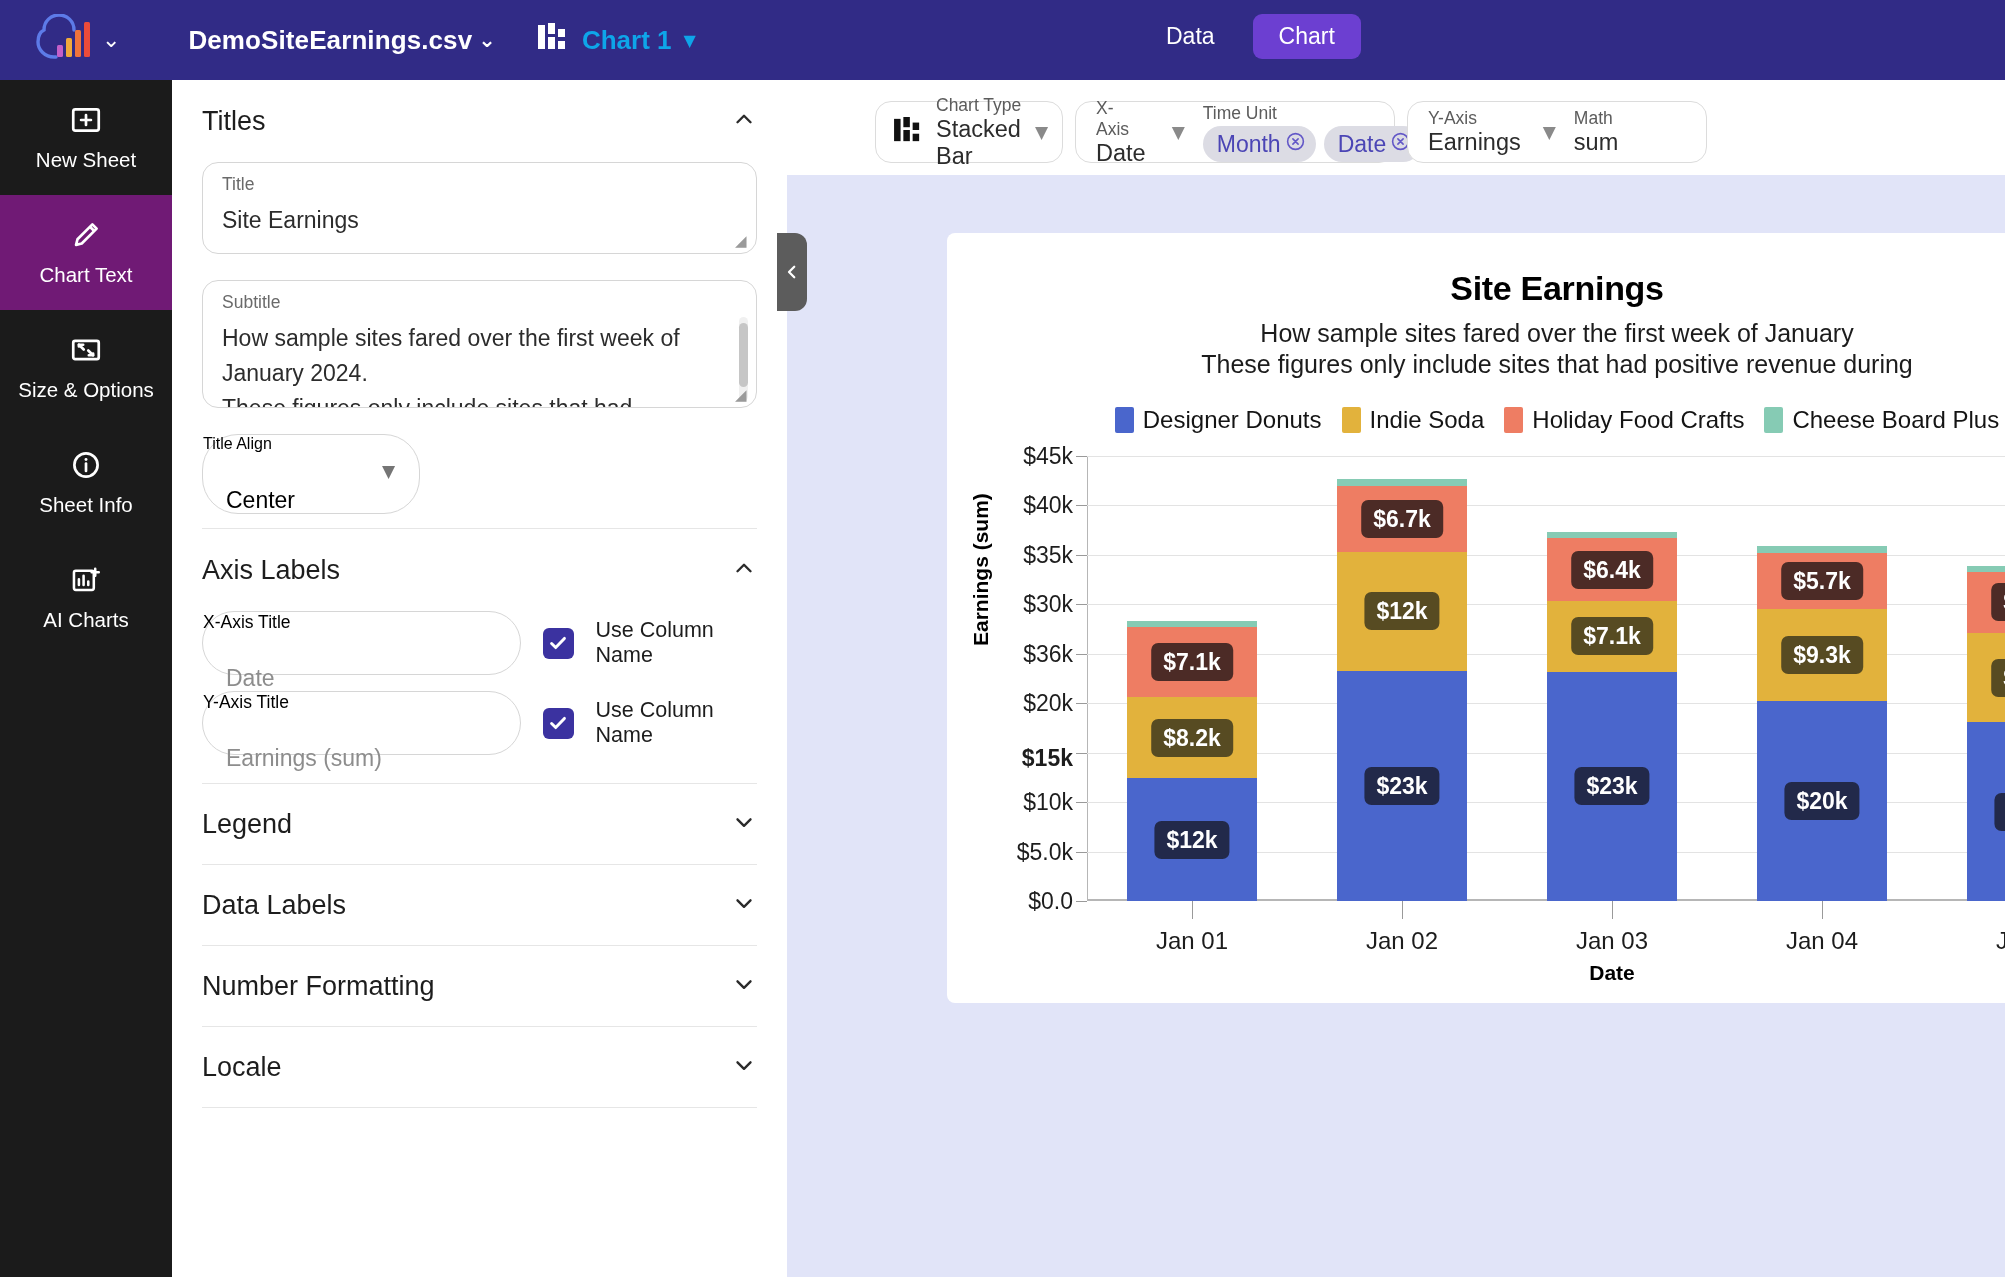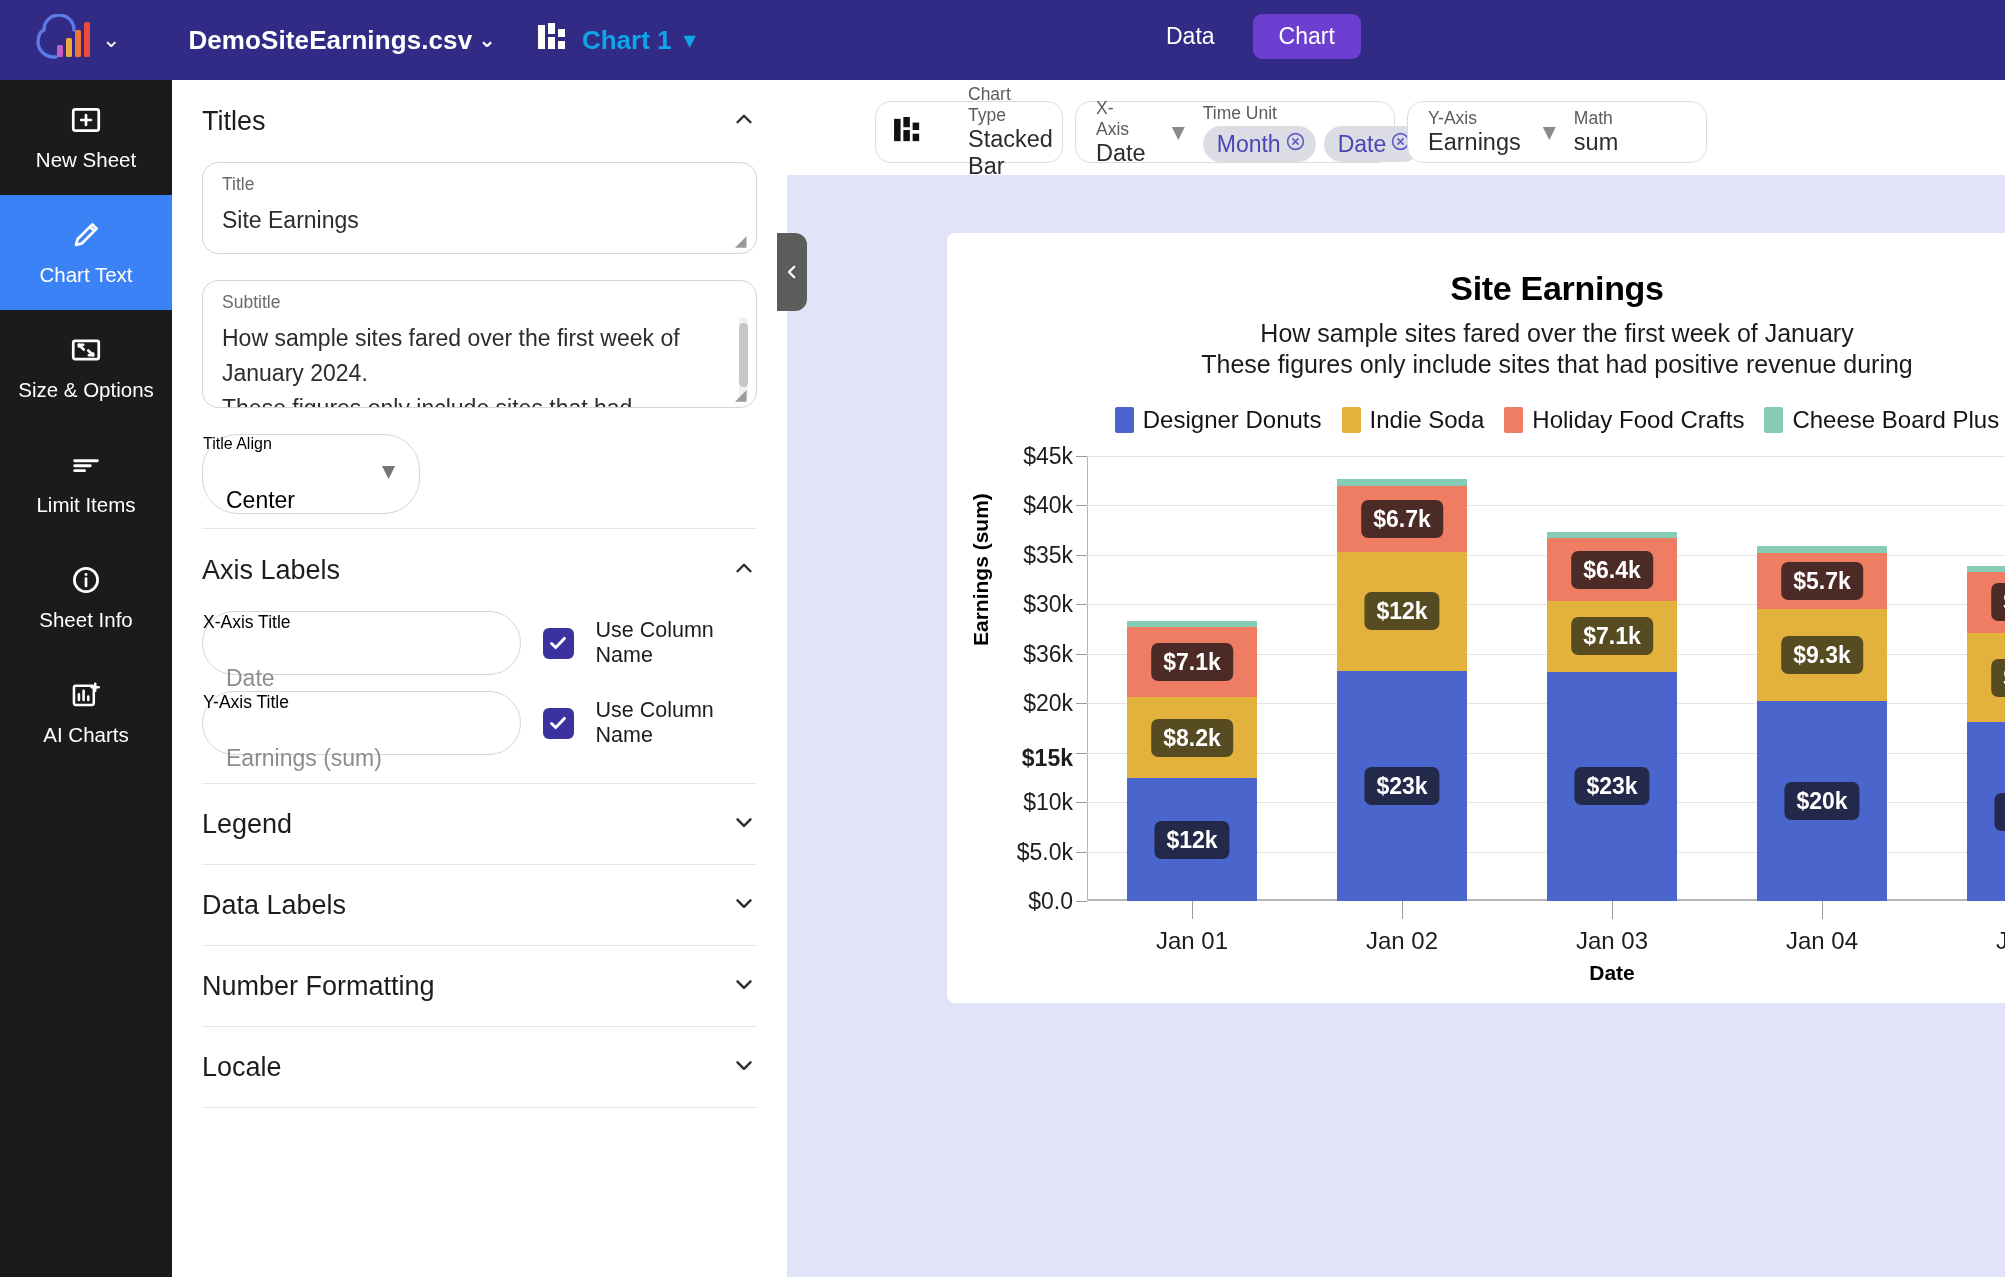--- a/index.html
+++ b/index.html
@@ -42,21 +42,21 @@
 
   
   .rail {
     position: absolute; left: 0; top: 80px; width: 172px; height: 1197px;
     background: #1B1B1B;
   }
   .rail-item {
     width: 172px; height: 115px; display: flex; flex-direction: column;
     align-items: center; justify-content: center; gap: 11px; color: #fff;
   }
-  .rail-item.active { background: #3b82f6; }
+  .rail-item.active { background: #701a75; }
   .rail-label { font-size: 20.5px; color: #ffffff; white-space: nowrap; }
   .rail-ico { width: 34px; height: 34px; display: block; }
 
   
   .panel {
     position: absolute; left: 172px; top: 80px; width: 615px; height: 1197px;
     background: #ffffff; overflow: hidden;
   }
   .panel-inner { padding: 0 28px; }
   .sec-head {
@@ -292,28 +292,20 @@
       <span class="rail-ico">
         <svg width="34" height="34" viewBox="0 0 24 24" fill="none" stroke="#fff" stroke-width="1.9">
           <rect x="3" y="5.5" width="18" height="13" rx="1.3"></rect>
           <path d="M7 9.5v-1.2h3M17 14.5v1.2h-3" stroke-linecap="round" stroke-linejoin="round"></path>
           <path d="M7 8.3l3.4 3.4M17 15.7l-3.4-3.4" stroke-linecap="round"></path>
         </svg>
       </span>
       <span class="rail-label">Size &amp; Options</span>
     </div>
 
-    <div class="rail-item">
-      <span class="rail-ico">
-        <svg width="34" height="34" viewBox="0 0 24 24" stroke="#fff" stroke-width="2" stroke-linecap="round">
-          <path d="M4 9h16M4 12.5h11M4 16h7"></path>
-        </svg>
-      </span>
-      <span class="rail-label">Limit Items</span>
-    </div>
 
 
     <div class="rail-item">
       <span class="rail-ico">
         <svg width="34" height="34" viewBox="0 0 24 24" fill="none" stroke="#fff" stroke-width="1.9">
           <circle cx="12" cy="12" r="8.2"></circle>
           <path d="M12 11v5.2" stroke-linecap="round"></path>
           <circle cx="12" cy="8.1" r="1.05" fill="#fff" stroke="none"></circle>
         </svg>
       </span>
@@ -445,21 +437,21 @@
       </div>
       <div class="hr"></div>
 
     </div>
   </div>
 
   <div class="work">
 
     <div class="toolbar">
 
-      <div class="tb-ctl" style="left:88px; width:188px;gap:32px;">
+      <div class="tb-ctl" style="left:88px; width:188px;">
         <span class="tb-ico">
           <svg width="28" height="26" viewBox="0 0 30 28">
             <rect x="0" y="2" width="7" height="24" fill="#111"></rect>
             <rect x="10" y="0" width="7" height="11" fill="#111"></rect>
             <rect x="10" y="14" width="7" height="12" fill="#111"></rect>
             <rect x="20" y="6" width="7" height="8" fill="#111"></rect>
             <rect x="20" y="18" width="7" height="8" fill="#111"></rect>
           </svg>
         </span>
         <span class="tb-txt">

